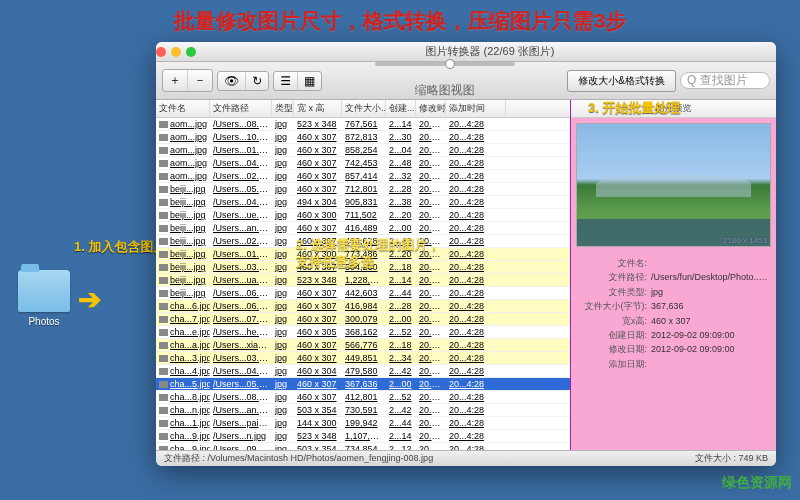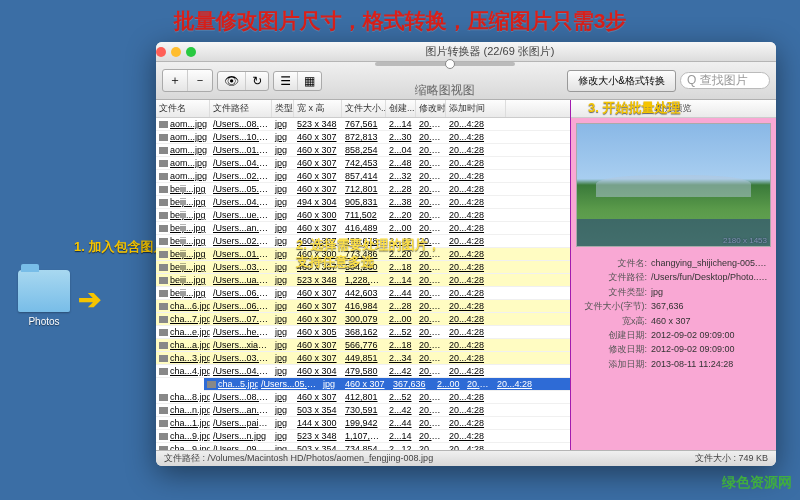--- a/index.html
+++ b/index.html
@@ -32,21 +32,21 @@
 .slider-label { font-size:12px; color:#666; margin-top:16px; }
 .action-btn { padding:3px 10px; border:1px solid #999; border-radius:3px; background:linear-gradient(#fdfdfd,#e2e2e2); font-size:10px; cursor:pointer; }
 .search-box { width:90px; height:17px; border:1px solid #bbb; border-radius:9px; background:#fff; padding:0 6px; font-size:12px; display:flex; align-items:center; color:#999; }
 
 .main { display:flex; height:calc(100% - 58px - 16px); }
 .table-area { flex:1; background:#fff; overflow:hidden; display:flex; flex-direction:column; border-right:1px solid #a21caf; }
 .thead { display:flex; background:linear-gradient(#fdfdfd,#eaeaea); border-bottom:1px solid #ccc; font-size:9px; color:#333; }
 .th { padding:2px 3px; border-right:1px solid #ddd; overflow:hidden; white-space:nowrap; }
 .tbody { flex:1; overflow-y:auto; font-size:9px; }
 .row { display:flex; border-bottom:1px solid #f0f0f0; height:13px; align-items:center;text-decoration:underline; }
-.row.sel { background:#2e6bd6; color:#fff;margin-left:48px; }
+.row.sel { background:#2e6bd6; color:#fff; }
 .row.hl { background:#fffcc2; }
 .td { padding:0 3px; overflow:hidden; white-space:nowrap; text-overflow:ellipsis; }
 .c0{width:54px;display:flex;align-items:center}.c1{width:62px}.c2{width:22px}.c3{width:48px}.c4{width:44px}.c5{width:30px}.c6{width:30px}.c7{width:60px}
 .fic{width:9px;height:7px;background:#888;margin-right:2px;flex-shrink:0}
 
 .preview-pane { width:205px; background:#f9a8d4; display:flex; flex-direction:column; }
 .preview-header { font-size:9px; text-align:center; padding:2px; color:#555; background:linear-gradient(#fdfdfd,#eaeaea); border-bottom:1px solid #ccc; }
 .preview-img { width:195px; height:124px; margin:5px auto; background:linear-gradient(180deg,#8ab8e6 0%,#a8cef0 45%,#3a7a3a 50%,#5a9a4a 70%,#6aaa5a 100%); position:relative; border:1px solid #aaa; }
 .preview-img:before { content:""; position:absolute; left:10%; top:42%; width:80%; height:18%; background:rgba(180,200,220,.5); border-radius:40% 40% 0 0; }
 .preview-img:after { content:""; position:absolute; left:0; bottom:0; width:100%; height:22%; background:rgba(40,70,120,.6); }
@@ -460,21 +460,20 @@
         </div>
     </div>
     <div class="preview-pane">
       <div class="preview-header">图片预览</div>
       <div class="preview-img">
         <div class="preview-dims">2180 x 1453</div>
       </div>
       <div class="meta" id="meta">
           <div class="meta-row">
             <div class="meta-label">文件名:</div>
-            <div class="meta-val">changying_shijicheng-005.jpg</div>
           </div>
           <div class="meta-row">
             <div class="meta-label">文件路径:</div>
             <div class="meta-val">/Users/fun/Desktop/Photo...ngying_shijicheng-005.jpg</div>
           </div>
           <div class="meta-row">
             <div class="meta-label">文件类型:</div>
             <div class="meta-val">jpg</div>
           </div>
           <div class="meta-row">
@@ -488,21 +487,20 @@
           <div class="meta-row">
             <div class="meta-label">创建日期:</div>
             <div class="meta-val">2012-09-02 09:09:00</div>
           </div>
           <div class="meta-row">
             <div class="meta-label">修改日期:</div>
             <div class="meta-val">2012-09-02 09:09:00</div>
           </div>
           <div class="meta-row">
             <div class="meta-label">添加日期:</div>
-            <div class="meta-val">2013-08-11 11:24:28</div>
           </div>
         </div>
     </div>
   </div>
 
   <div class="statusbar">
     <span>文件路径 : /Volumes/Macintosh HD/Photos/aomen_fengjing-008.jpg</span>
     <span>文件大小 : 749 KB</span>
   </div>
 </div>

